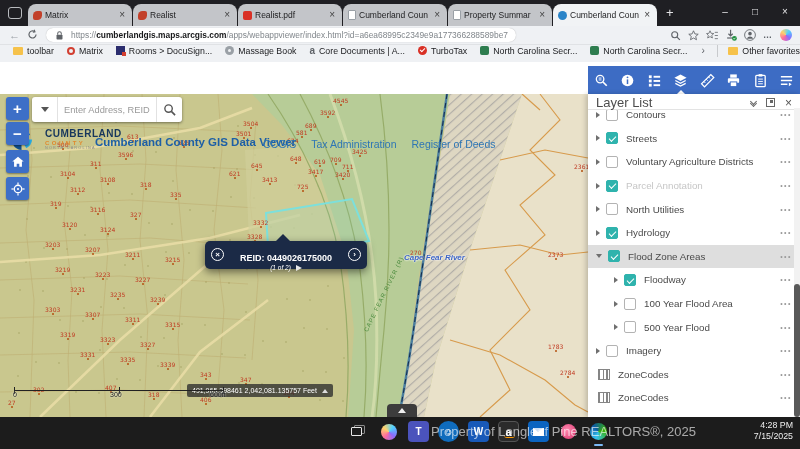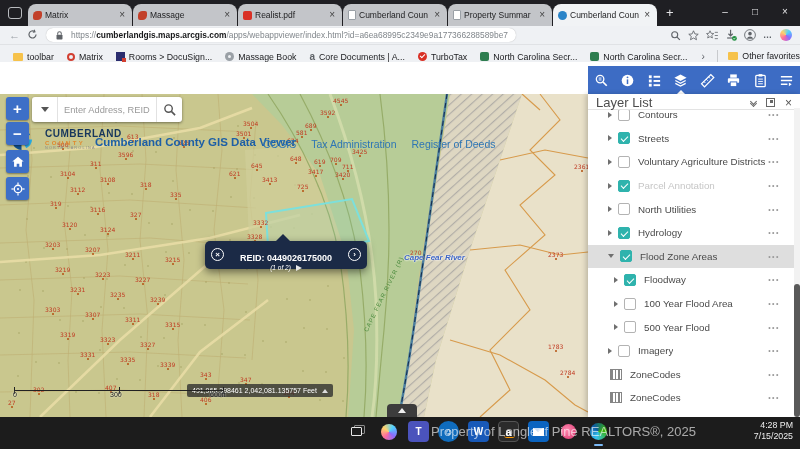--- a/index.html
+++ b/index.html
@@ -25,21 +25,21 @@
   #addressbar{position:absolute;left:0;top:26px;width:800px;height:18px;background:#eff1f4;display:flex;align-items:center}
   .navicon{color:#9aa0a6;font-size:11px;margin-left:9px}
   #urlpill{height:14px;background:#fff;border-radius:8px;flex:1;max-width:615px;margin-left:8px;display:flex;align-items:center;padding:0 8px;box-shadow:0 0 1px rgba(0,0,0,.3)}
   #urltext{font-size:8.4px;color:#80868b;white-space:nowrap;overflow:hidden}
   #urltext b{color:#17181a;font-weight:bold}
   .addr-ic{margin-left:7px;display:flex;align-items:center}
   .dots3{color:#5f6368;font-weight:bold;font-size:9px;letter-spacing:1px}
   .copilot{width:12px;height:12px;border-radius:50%;background:conic-gradient(from 40deg,#4fd1ff,#8a6bff,#ff6b9d,#ffd36b,#4fd1ff)}
 
   
-  #bookmarks{position:absolute;left:0;top:44px;width:800px;height:18px;background:#eff1f4;border-top:1px solid #e0e2e5;display:flex;align-items:flex-end;font-size:8.8px;color:#202124}
+  #bookmarks{position:absolute;left:0;top:44px;width:800px;height:18px;background:#eff1f4;border-top:1px solid #e0e2e5;display:flex;align-items:flex-start;font-size:8.8px;color:#202124}
   .bm{display:flex;align-items:center;margin-left:13px;white-space:nowrap}
   .bm i{display:inline-block;margin-right:4px}
   .bi-folder{width:10px;height:8px;background:#f6c24b;border-radius:1px}
   .bi-target-red{width:8px;height:8px;border:2px solid #d23f31;border-radius:50%}
   .bi-docusign{width:9px;height:9px;background:#2b2d6e;position:relative}
   .bi-docusign::after{content:"";position:absolute;right:-1px;bottom:-1px;width:4px;height:4px;background:#d23f31}
   .bi-flower-gray{width:9px;height:9px;background:#9aa0a6;border-radius:50%;position:relative}
   .bi-flower-gray::after{content:"";position:absolute;left:3px;top:3px;width:3px;height:3px;background:#eff1f4;border-radius:50%}
   .bi-letter-a{color:#5f6368;font-weight:bold;font-size:10px;font-style:normal}
   .bi-check-red{width:9px;height:9px;background:#d93025;border-radius:50%;position:relative}
@@ -68,21 +68,21 @@
   #layerpanel{position:absolute;left:588px;top:94px;width:212px;height:323px;background:#fff;z-index:20;box-shadow:-2px 0 5px rgba(0,0,0,.2)}
   #lp-header{height:14px;display:flex;align-items:center;padding:0 8px;border-bottom:1px solid #e3e3e3;margin-top:2px}
   #lp-title{font-size:13px;color:#4c4c4c;flex:1}
   .chev{width:5px;height:5px;border-right:1.4px solid #666;border-bottom:1.4px solid #666;transform:rotate(45deg);display:inline-block}
   #lp-collapse{display:flex;flex-direction:column;margin-right:10px}
   #lp-collapse .chev+.chev{margin-top:-3px}
   .dock{width:9px;height:9px;border:1.2px solid #666;position:relative;margin-right:10px}
   .dock::after{content:"";position:absolute;right:1px;top:1px;width:3px;height:3px;background:#666}
   #lp-close{font-size:12px;color:#555;line-height:10px}
   #lp-list{height:305px;overflow:hidden;padding-top:0}
-  .lrow{display:flex;align-items:center;height:23.6px;padding:0 20px;font-size:9.8px;color:#4a4a4a}
+  .lrow{display:flex;align-items:center;height:23.6px;padding:0 8px;font-size:9.8px;color:#4a4a4a}
   .lrow.sel{background:#dedede}
   .caret{width:0;height:0;border-left:4px solid #6f6f6f;border-top:3.2px solid transparent;border-bottom:3.2px solid transparent;display:inline-block;margin-right:6px;flex:none}
   .caret.down{border-left:3.2px solid transparent;border-right:3.2px solid transparent;border-top:4px solid #6f6f6f;border-bottom:none}
   .chk{width:12px;height:12px;border:1px solid #b3b3b3;border-radius:2px;background:#fff;display:inline-block;margin-right:8px;position:relative;flex:none}
   .chk.checked{background:#2fb3ad;border-color:#2fb3ad}
   .chk.checked::after{content:"";position:absolute;left:2.4px;top:2.8px;width:6px;height:3px;border-left:1.6px solid #fff;border-bottom:1.6px solid #fff;transform:rotate(-45deg)}
   .lbl{white-space:nowrap;overflow:hidden}
   .lbl.dim{color:#c6c6c6}
   .ldots{margin-left:auto;color:#9a9a9a;font-size:7px;letter-spacing:1.5px;flex:none}
   .tbl{width:12px;height:11px;border:1px solid #858585;background:repeating-linear-gradient(90deg,#858585 0 1.5px,#fff 1.5px 3.6px);margin:0 8px 0 2px;flex:none}
@@ -411,21 +411,21 @@
 <div id="tabstrip">
   <div id="tabactions"></div>
   <div id="tabs" style="display:flex;align-items:flex-end;height:26px">
       <div class="tab">
         <span class="fav fav-matrix"></span>
         <span class="tab-label">Matrix</span>
         <span class="tab-close">×</span>
       </div>
       <div class="tab">
         <span class="fav fav-matrix"></span>
-        <span class="tab-label">Massage</span>
+        <span class="tab-label">Realist</span>
         <span class="tab-close">×</span>
       </div>
       <div class="tab">
         <span class="fav fav-pdf"></span>
         <span class="tab-label">Realist.pdf</span>
         <span class="tab-close">×</span>
       </div>
       <div class="tab">
         <span class="fav fav-doc"></span>
         <span class="tab-label">Cumberland Coun</span>

